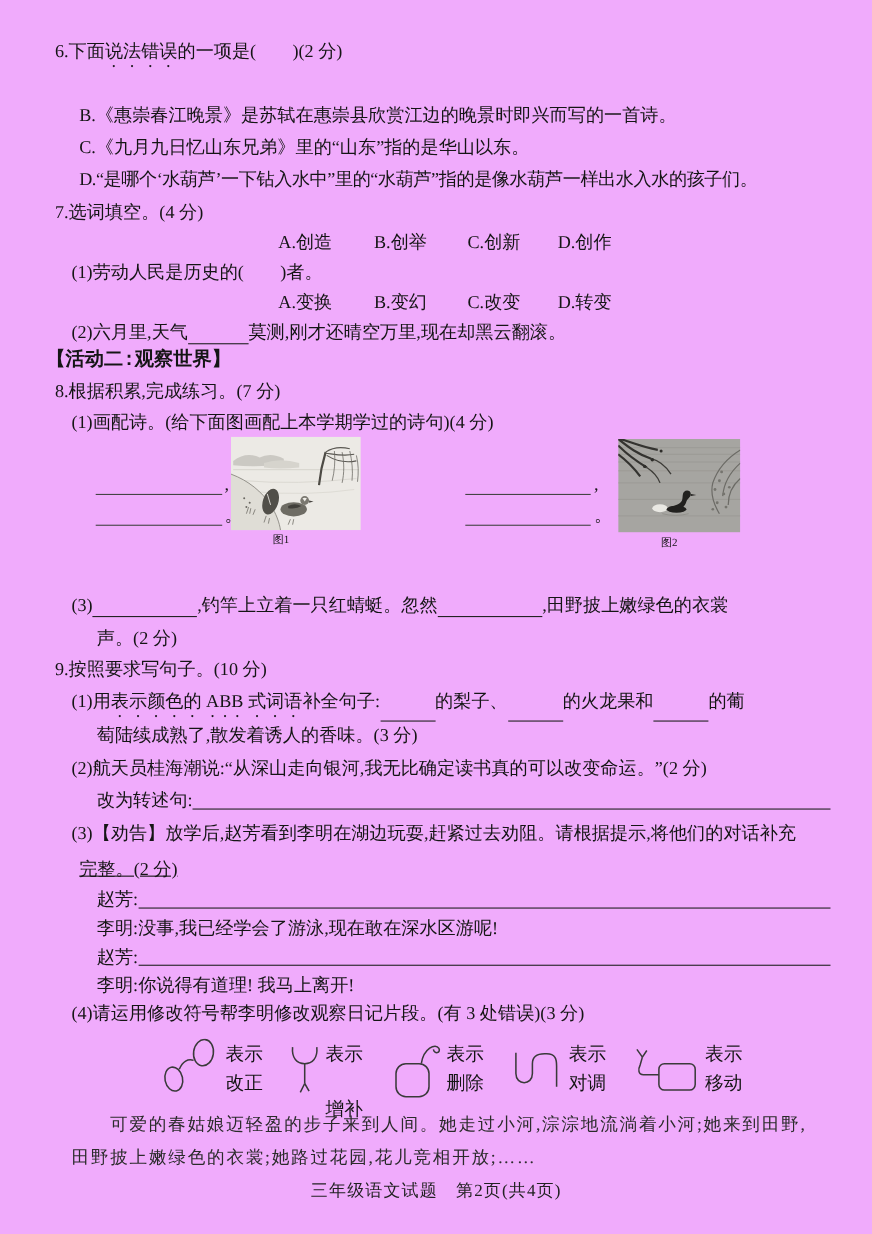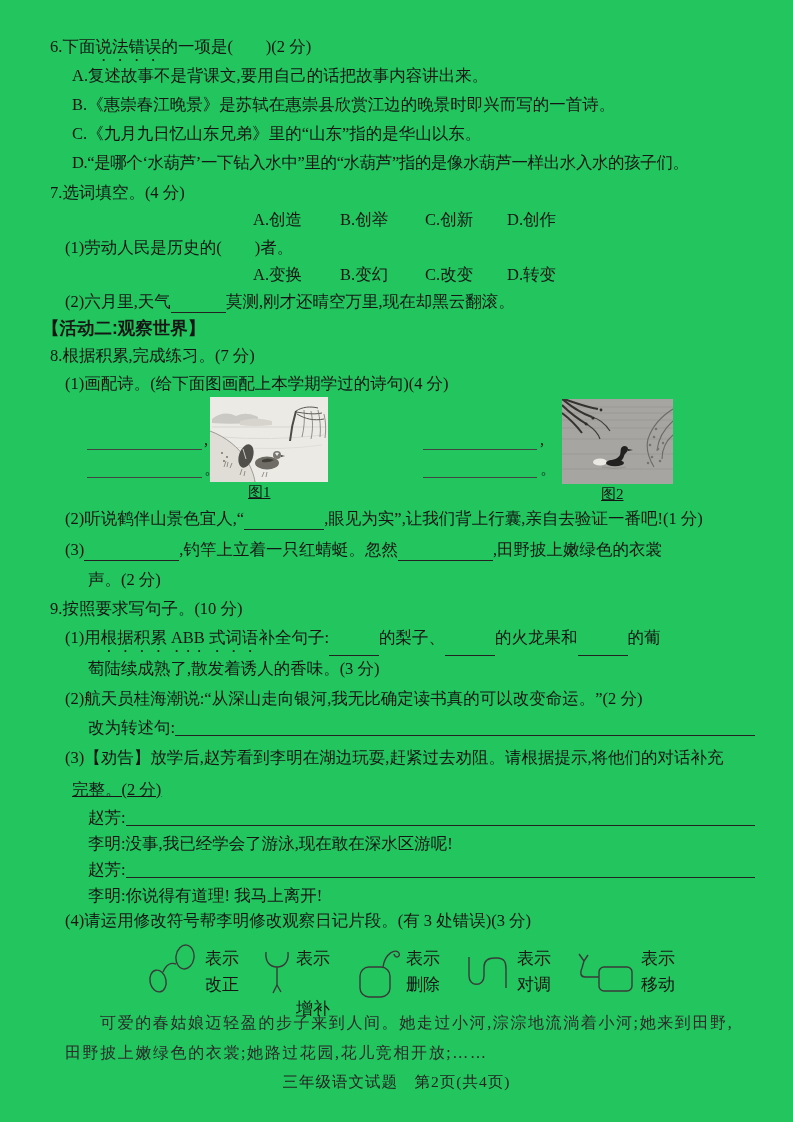--- a/index.html
+++ b/index.html
@@ -1,72 +1,71 @@
 <!DOCTYPE html>
 <html><head>
 <meta charset="utf-8">
 <style>
   html,body{margin:0;padding:0;background:#fff;}
   .page{
     position:relative;
     width:793px;height:1122px;
-    background:#22c55e;
+    background:#f0abfc;
     font-family:"Liberation Serif","DejaVu Serif",serif;
     color:#151515;
     overflow:hidden;
   }
   .ln{position:absolute;white-space:nowrap;font-size:16.5px;line-height:22px;}
   .emph{
     -webkit-text-emphasis:filled dot;
     -webkit-text-emphasis-position:under right;
     text-emphasis:filled dot;
     text-emphasis-position:under right;
   }
   .sec{font-family:"Liberation Sans","DejaVu Sans",sans-serif;font-weight:700;font-size:17.5px;}
   .blank{display:inline-block;height:1.05em;border-bottom:1.2px solid #222;vertical-align:bottom;}
   .w50{width:50px}.w55{width:55px}.w80{width:80px}.w95{width:95px}
   .flexline{display:flex;align-items:flex-end;}
   .fill{flex:1;border-bottom:1.2px solid #222;height:1px;margin-bottom:3px;}
   .optrow span{position:absolute;white-space:nowrap;}
-  .figcap{font-size:15px;text-decoration:underline;}
+  .figcap{font-size:10px;}
   .ansline{position:absolute;border-bottom:1.1px solid #444;height:1px;}
   .punct{position:absolute;font-size:16.5px;}
   .symlabel{position:absolute;font-size:17px;line-height:26px;text-align:left;}
   .diary{font-size:16px;letter-spacing:1.6px;color:#2b2b2b;}
   .footer{position:absolute;left:0;width:793px;text-align:center;font-size:15.5px;letter-spacing:1px;color:#222;}
   svg{display:block;}
 </style>
 </head>
 <body>
 
 <div class="page">
 
   <div class="ln" style="left:50px;top:36px;"><span>6.下面</span><span class="emph">说法错误</span><span>的一项是(　　)(2 分)</span></div>
-  <div class="ln" style="left:72px;top:65px;">A.复述故事不是背课文,要用自己的话把故事内容讲出来。</div>
   <div class="ln" style="left:72px;top:94px;">B.《惠崇春江晚景》是苏轼在惠崇县欣赏江边的晚景时即兴而写的一首诗。</div>
   <div class="ln" style="left:72px;top:152px;letter-spacing:-0.4px;">D.“是哪个‘水葫芦’一下钻入水中”里的“水葫芦”指的是像水葫芦一样出水入水的孩子们。</div>
   <div class="ln" style="left:72px;top:123px;">C.《九月九日忆山东兄弟》里的“山东”指的是华山以东。</div>
 
   <div class="ln" style="left:50px;top:182px;">7.选词填空。(4 分)</div>
   <div class="ln optrow" style="left:0;top:209px;width:793px;">
     <span style="left:253px;">A.创造</span>
     <span style="left:340px;">B.创举</span>
     <span style="left:425px;">C.创新</span>
     <span style="left:507px;">D.创作</span>
   </div>
   <div class="ln" style="left:65px;top:237px;">(1)劳动人民是历史的(　　)者。</div>
   <div class="ln optrow" style="left:0;top:264px;width:793px;">
     <span style="left:253px;">A.变换</span>
     <span style="left:340px;">B.变幻</span>
     <span style="left:425px;">C.改变</span>
     <span style="left:507px;">D.转变</span>
   </div>
   <div class="ln" style="left:65px;top:291px;"><span>(2)六月里,天气</span><span class="blank w55"></span><span>莫测,刚才还晴空万里,现在却黑云翻滚。</span></div>
 
-  <div class="ln sec" style="left:42px;top:317px;">【活动二:观察世界】</div>
+  <div class="ln sec" style="left:42px;top:317px;font-family:Liberation Mono, monospace;">【活动二:观察世界】</div>
 
   <div class="ln" style="left:50px;top:345px;">8.根据积累,完成练习。(7 分)</div>
   <div class="ln" style="left:65px;top:373px;">(1)画配诗。(给下面图画配上本学期学过的诗句)(4 分)</div>
 
   <svg width="118" height="85" viewBox="0 0 118 85" style="position:absolute;left:210px;top:397px;">
     <rect x="0" y="0" width="118" height="85" fill="#eceae5"></rect>
     <path d="M2,22 Q14,13 26,19 Q36,14 48,20 L48,25 Q24,28 2,26 Z" fill="#c3c1ba" opacity="0.8"></path>
     <path d="M30,24 Q45,19 62,24 L62,28 Q44,30 30,28 Z" fill="#d6d4cd"></path>
     <line x1="2" y1="30" x2="116" y2="30" stroke="#cfcdc6" stroke-width="0.7"></line>
     <path d="M12,40 Q60,44 114,38" stroke="#d8d6cf" stroke-width="0.8" fill="none"></path>
@@ -129,26 +128,25 @@
   <div class="punct" style="left:204px;top:458px;">。</div>
 
   <div class="ansline" style="left:423px;top:448px;width:114px;"></div>
   <div class="punct" style="left:540px;top:430px;">,</div>
   <div class="ansline" style="left:423px;top:476px;width:114px;"></div>
   <div class="punct" style="left:540px;top:458px;">。</div>
 
   <div class="ln figcap" style="left:248px;top:481px;">图1</div>
   <div class="ln figcap" style="left:601px;top:483px;">图2</div>
 
-  <div class="ln" style="left:65px;top:508px;"><span>(2)听说鹤伴山景色宜人,“</span><span class="blank w80"></span><span>,眼见为实”,让我们背上行囊,亲自去验证一番吧!(1 分)</span></div>
   <div class="ln" style="left:65px;top:539px;"><span>(3)</span><span class="blank w95"></span><span>,钓竿上立着一只红蜻蜓。忽然</span><span class="blank w95"></span><span>,田野披上嫩绿色的衣裳</span></div>
   <div class="ln" style="left:88px;top:569px;">声。(2 分)</div>
 
   <div class="ln" style="left:50px;top:598px;">9.按照要求写句子。(10 分)</div>
-  <div class="ln" style="left:65px;top:627px;"><span>(1)用</span><span class="emph">根据积累 ABB 式词语</span><span>补全句子:</span><span class="blank w50"></span><span>的梨子、</span><span class="blank w50"></span><span>的火龙果和</span><span class="blank w50"></span><span>的葡</span></div>
+  <div class="ln" style="left:65px;top:627px;"><span>(1)用</span><span class="emph">表示颜色的 ABB 式词语</span><span>补全句子:</span><span class="blank w50"></span><span>的梨子、</span><span class="blank w50"></span><span>的火龙果和</span><span class="blank w50"></span><span>的葡</span></div>
   <div class="ln" style="left:88px;top:658px;">萄陆续成熟了,散发着诱人的香味。(3 分)</div>
   <div class="ln" style="left:65px;top:688px;">(2)航天员桂海潮说:“从深山走向银河,我无比确定读书真的可以改变命运。”(2 分)</div>
   <div class="ln flexline" style="left:88px;top:717px;width:667px;">
       <span>改为转述句:</span>
       <span class="fill"></span>
     </div>
   <div class="ln" style="left:65px;top:747px;">(3)【劝告】放学后,赵芳看到李明在湖边玩耍,赶紧过去劝阻。请根据提示,将他们的对话补充</div>
   <div class="ln" style="left:72px;top:779px;text-decoration:underline;">完整。(2 分)</div>
   <div class="ln flexline" style="left:88px;top:807px;width:667px;">
       <span>赵芳:</span>

